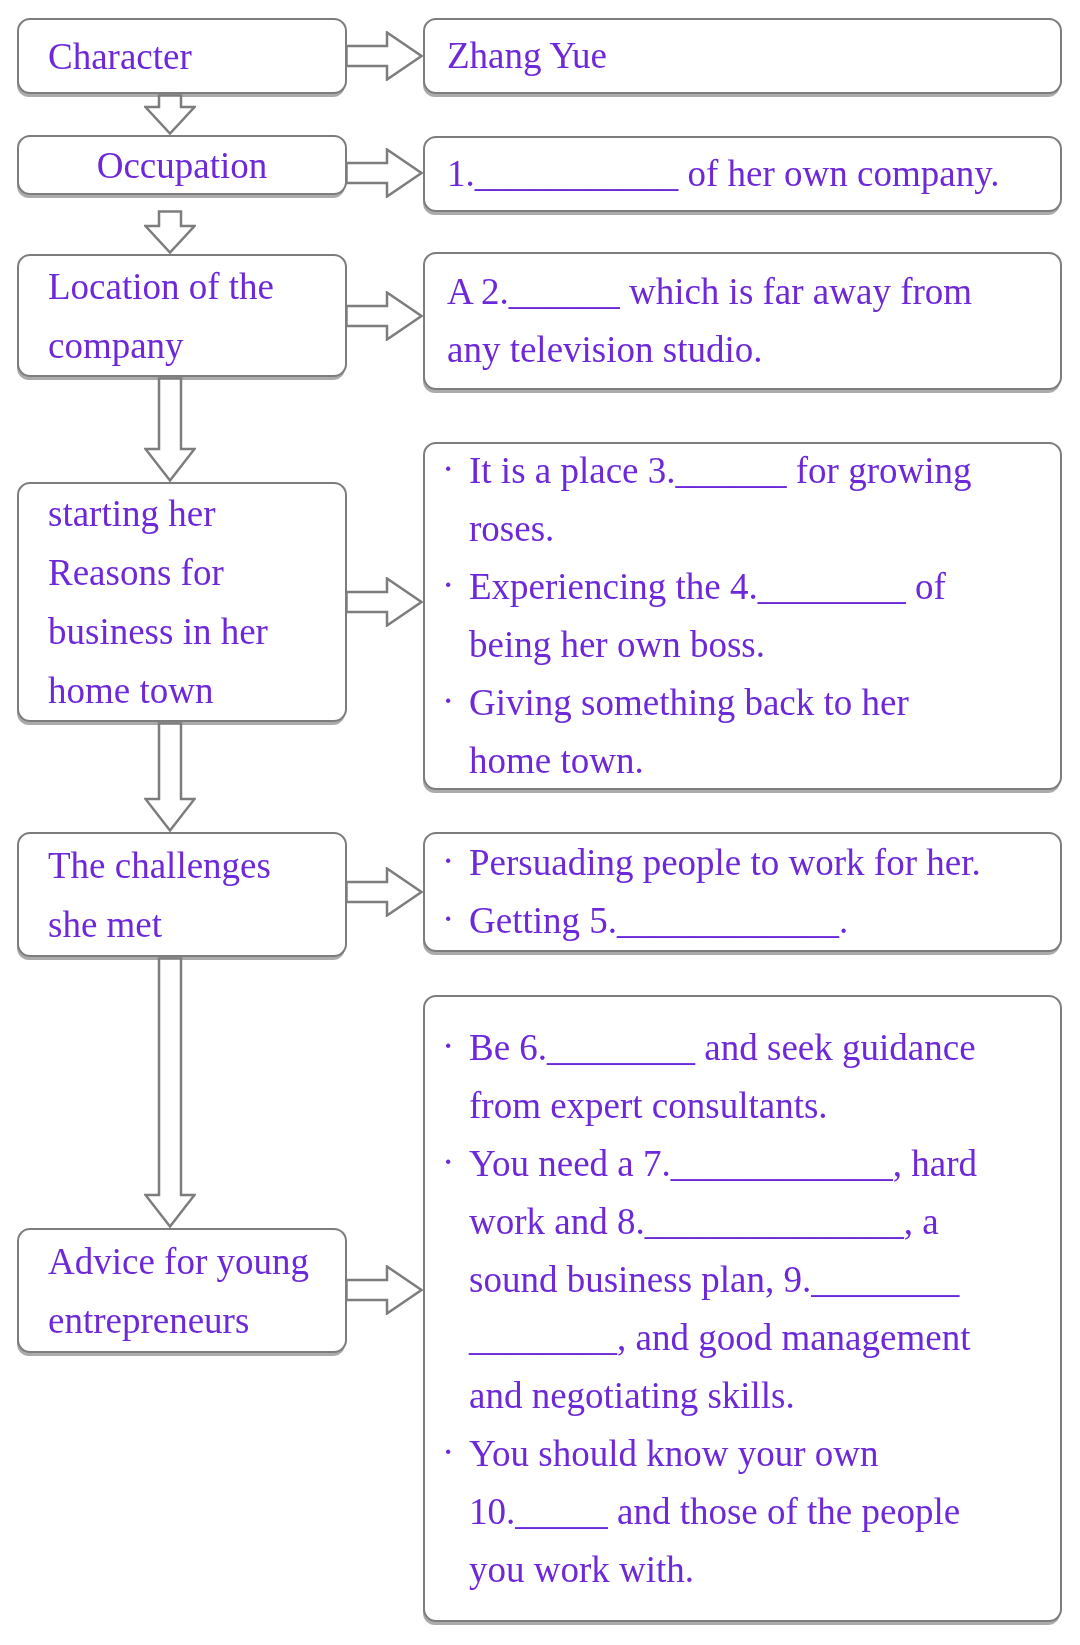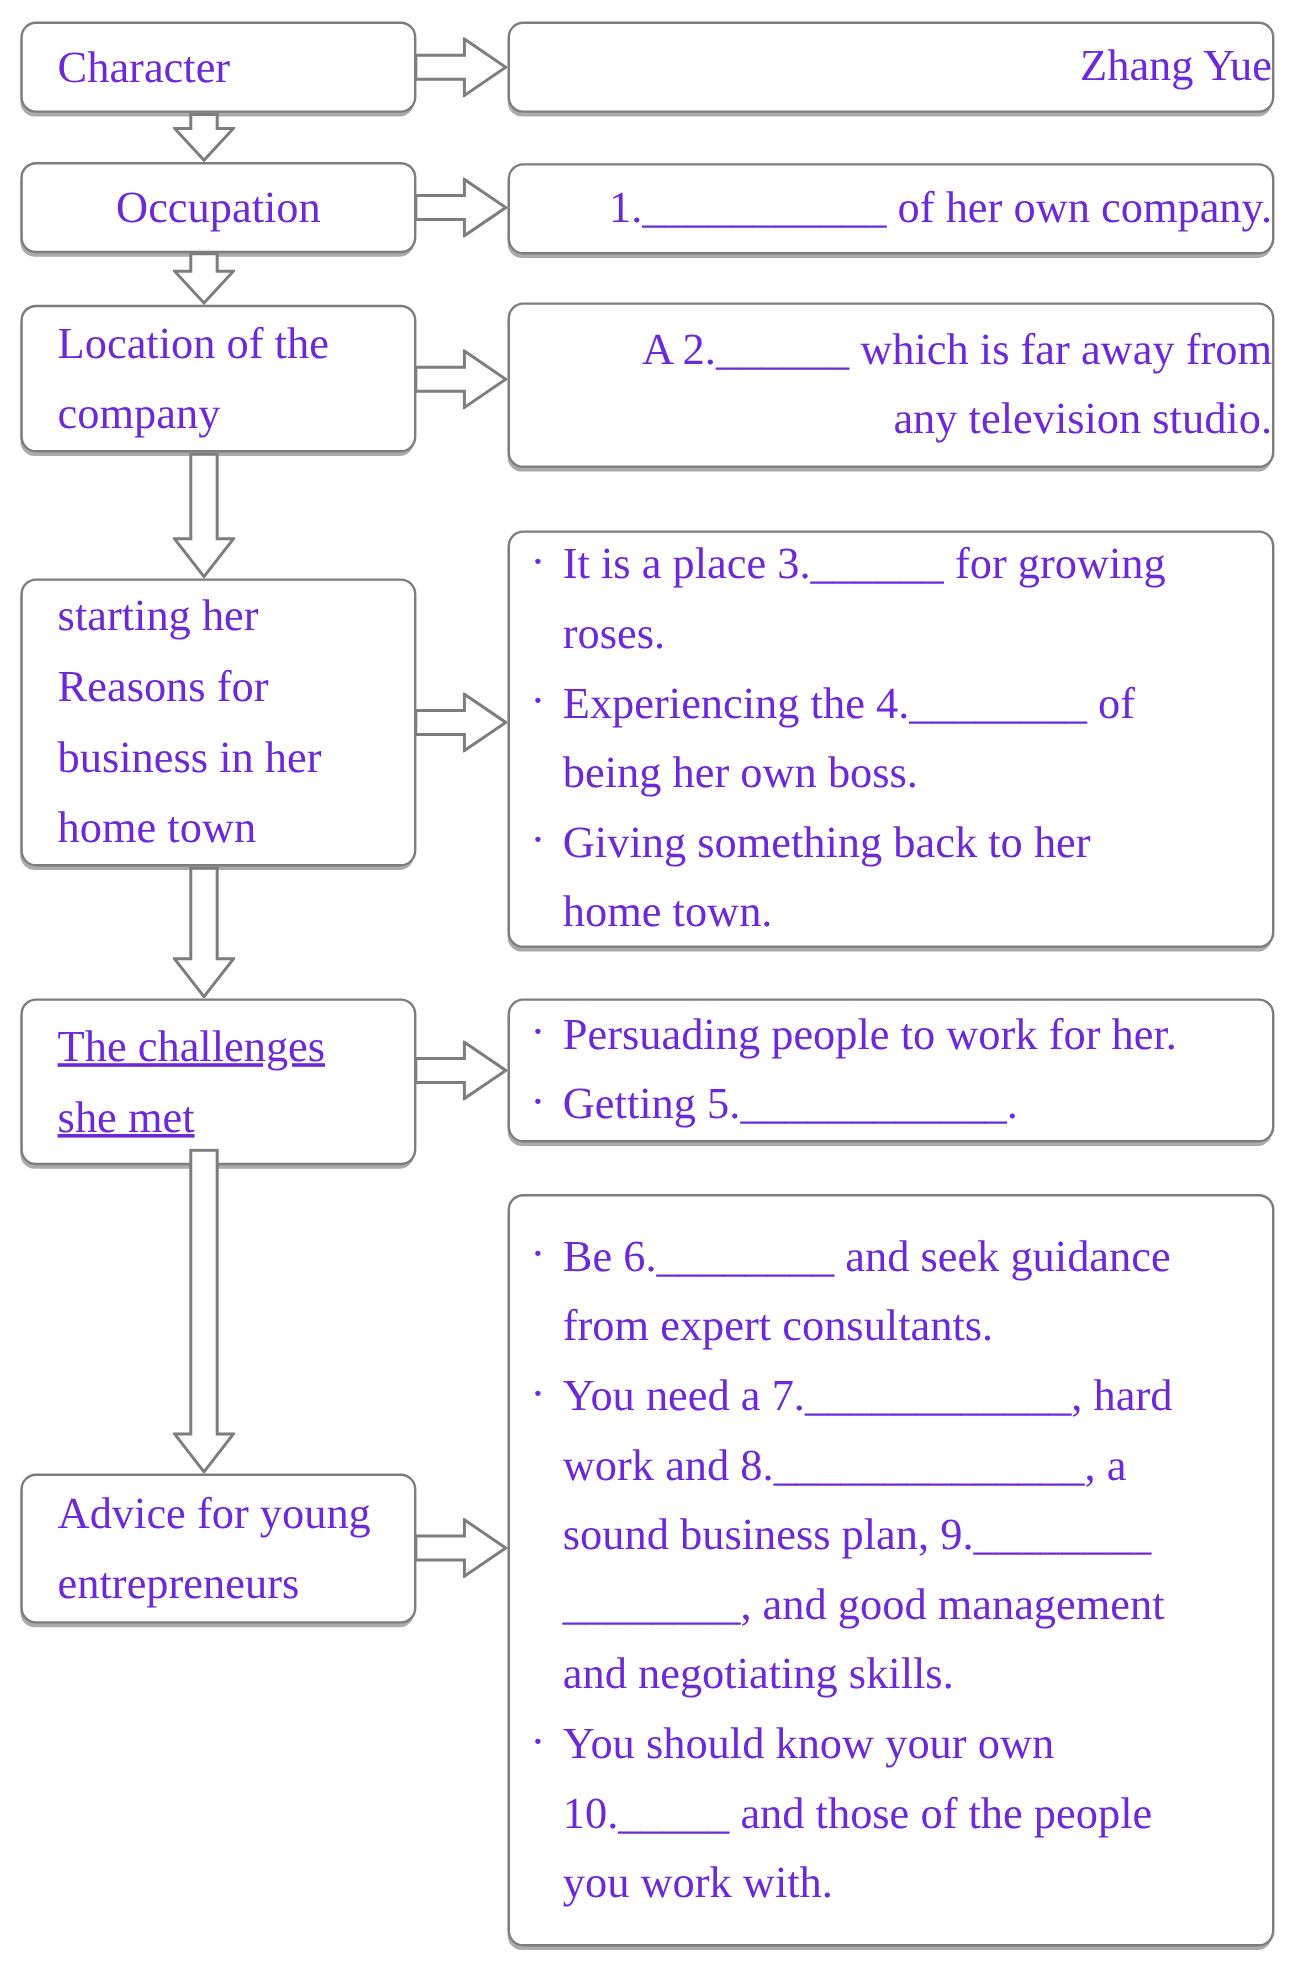--- a/index.html
+++ b/index.html
@@ -10,51 +10,51 @@
   .fbox{
     position:absolute;box-sizing:border-box;background:#ffffff;
     border:2.5px solid #7d7d7d;border-radius:13px;
     box-shadow:-1px 4px 0 -1px #ababab;
     display:flex;flex-direction:column;justify-content:center;
   }
   .lbox{left:17px;width:330px;padding-left:29px;font-size:37px;line-height:59px;}
   .lbox.center{padding-left:0;align-items:center;}
   .rbox{left:423px;width:639px;font-size:37px;line-height:58px;}
   .tline{position:relative;padding-left:44px;white-space:nowrap;}
-  .rbox.plain .tline{padding-left:12px;text-align:right;}
+  .rbox.plain .tline{padding-left:22px;}
   .bmark{position:absolute;left:17px;top:-2px;}
   .arrow{position:absolute;}
   .arrow svg{display:block;}
 </style>
 </head>
 <body>
 
 <div id="canvas">
 
   <div class="fbox lbox" style="top:18px;height:76px;">
     <div class="bline">Character</div>
   </div>
 
-  <div class="fbox lbox center" style="top:135px;height:76px;">
+  <div class="fbox lbox center" style="top:135px;height:60px;">
     <div class="bline">Occupation</div>
   </div>
 
   <div class="fbox lbox" style="top:254px;height:123px;">
     <div class="bline">Location of the</div>
     <div class="bline">company</div>
   </div>
 
   <div class="fbox lbox" style="top:482px;height:240px;">
     <div class="bline">starting her</div>
     <div class="bline">Reasons for</div>
     <div class="bline">business in her</div>
     <div class="bline">home town</div>
   </div>
 
-  <div class="fbox lbox" style="top:832px;height:139px;text-decoration:underline;">
+  <div class="fbox lbox" style="top:832px;height:125px;">
     <div class="bline">The challenges</div>
     <div class="bline">she met</div>
   </div>
 
   <div class="fbox lbox" style="top:1228px;height:125px;">
     <div class="bline">Advice for young</div>
     <div class="bline">entrepreneurs</div>
   </div>
 
   <div class="fbox rbox plain" style="top:18px;height:76px;">

